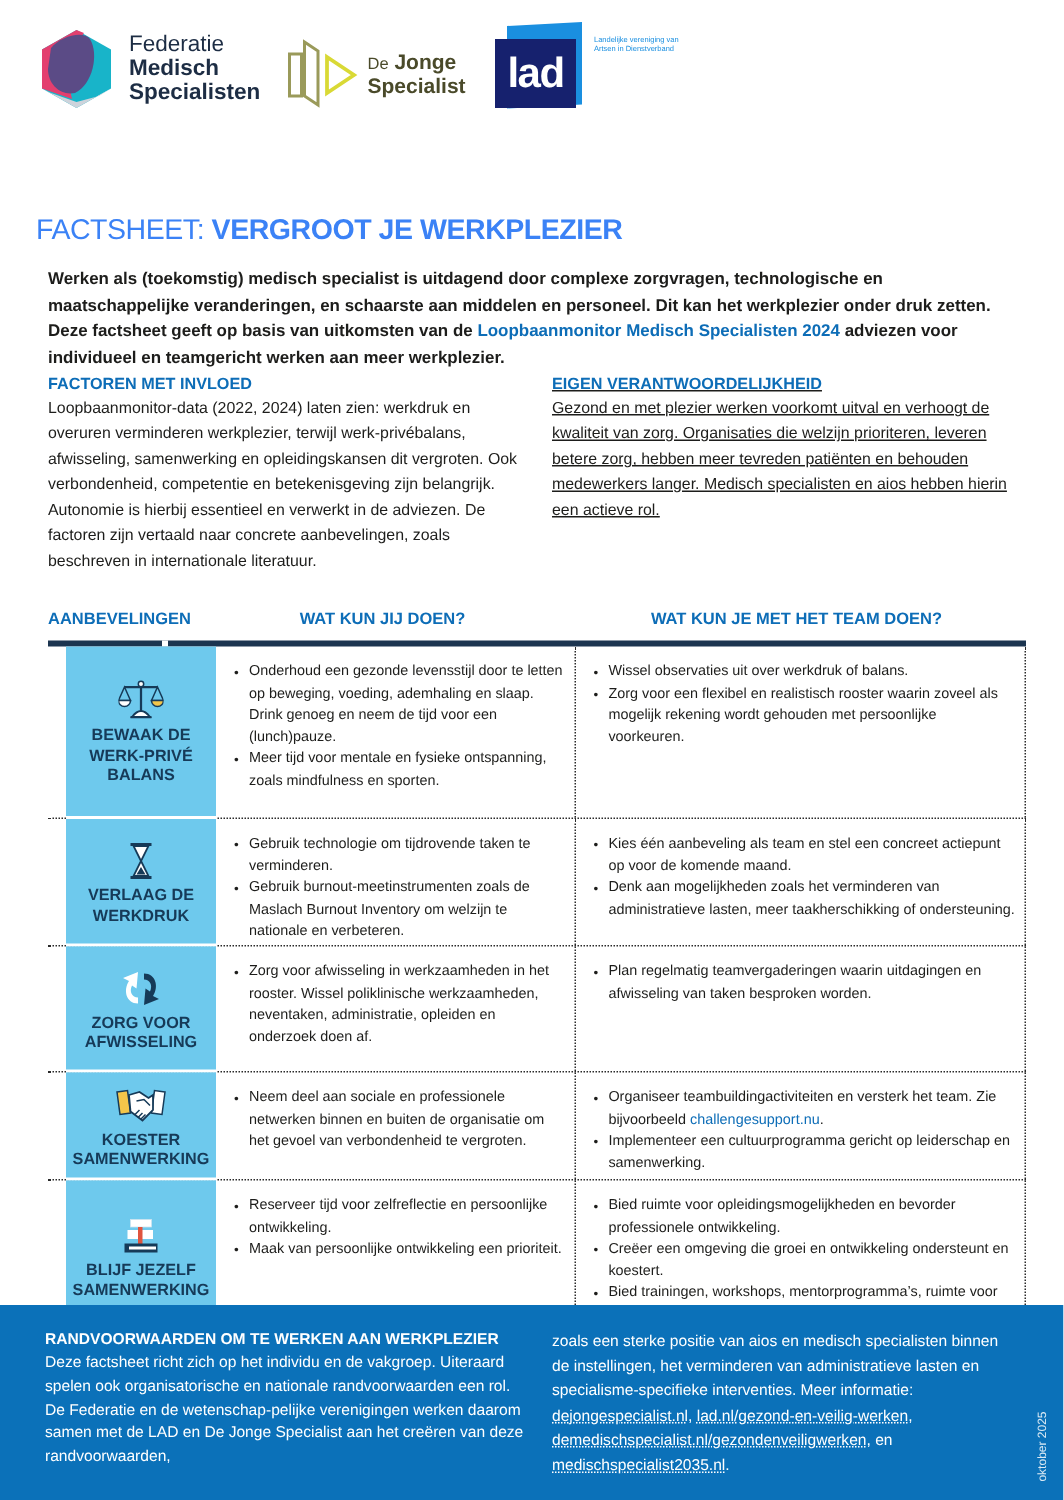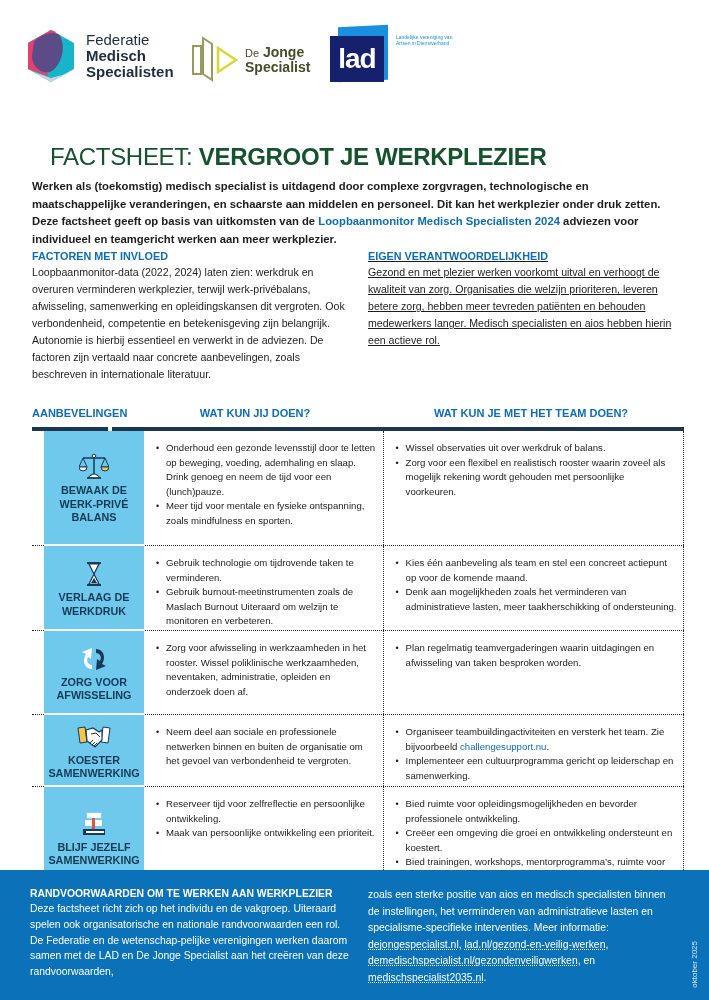--- a/index.html
+++ b/index.html
@@ -1,39 +1,39 @@
 <!DOCTYPE html>
 <html><head>
 <meta charset="utf-8">
 <style>
   * { box-sizing: border-box; margin: 0; padding: 0; }
   html, body { width: 709px; height: 1000px; background: #ffffff; overflow: hidden; }
   body { font-family: "Liberation Sans", "DejaVu Sans", sans-serif; color: #1d1d1b; position: relative; }
 
   
-  .logos { position: absolute; top: 18px; left: 26px; height: 70px; width: 660px; }
+  .logos { position: absolute; top: 8px; left: 26px; height: 70px; width: 660px; }
   .logo-fms { position: absolute; left: 0; top: 10px; display: flex; align-items: center; }
   .logo-fms svg { width: 50px; height: 56px; }
   .logo-fms .txt { margin-left: 10px; line-height: 16px; font-size: 15px; color: #1d2d44; }
   .logo-fms .txt .l1 { font-weight: normal; }
   .logo-fms .txt .l2, .logo-fms .txt .l3 { font-weight: bold; }
 
   .logo-djs { position: absolute; left: 164px; top: 16px; display: flex; align-items: center; }
   .logo-djs svg { width: 52px; height: 50px; }
   .logo-djs .txt { margin-left: 3px; font-size: 14px; line-height: 14px; color: #4a4a2a; font-weight: bold; }
   .logo-djs .txt .de { font-weight: normal; font-size: 11px; }
 
   .logo-lad { position: absolute; left: 304px; top: 8px; display: flex; }
   .logo-lad .box { position: relative; width: 60px; height: 58px; }
   .logo-lad .back { position: absolute; left: 8px; top: 0; width: 50px; height: 55px; background: #1a8fe0; transform: skewY(-3deg); }
   .logo-lad .front { position: absolute; left: 0; top: 10px; width: 54px; height: 46px; background: #16216e; color: #fff; font-weight: bold; font-size: 28px; line-height: 46px; text-align: center; letter-spacing: -1px; }
   .logo-lad .tag { margin-left: 6px; margin-top: 8px; font-size: 5px; line-height: 6px; color: #1a8fe0; width: 60px; }
 
   
-  .title { position: absolute; left: 50px; top: 143px; font-size: 24px; color: #14532d; letter-spacing: -0.3px; }
+  .title { position: absolute; left: 24px; top: 143px; font-size: 19px; color: #3b82f6; letter-spacing: -0.3px; }
   .title .light { font-weight: normal; }
   .title .bold { font-weight: bold; }
 
   .intro { position: absolute; left: 32px; top: 178px; width: 650px; font-size: 11.3px; line-height: 17.5px; font-weight: bold; color: #1d1d1b; }
   .intro .link { color: #0d6db7; }
 
   .col { position: absolute; top: 249px; width: 320px; font-size: 10.6px; line-height: 17px; color: #1d1d1b; }
   .col.left { left: 32px; }
   .col.right { left: 368px; text-decoration: underline; }
   .col h3 { font-size: 10.8px; color: #0d6db7; font-weight: bold; line-height: 15px; }
@@ -173,21 +173,21 @@
           <path d="M3,3 L13,3 L8,13 L13,23 L3,23 L8,13 Z" fill="#fff" stroke="#163a58" stroke-width="1.2"></path>
           <path d="M5,22 L11,22 L8,17 Z" fill="#163a58"></path>
         </svg>
       </div>
       <div>VERLAAG DE</div>
       <div>WERKDRUK</div>
     </div>
     <div class="you">
       <ul>
         <li>Gebruik technologie om tijdrovende taken te verminderen.</li>
-        <li>Gebruik burnout-meetinstrumenten zoals de Maslach Burnout Uiteraard om welzijn te monitoren en verbeteren.</li>
+        <li>Gebruik burnout-meetinstrumenten zoals de Maslach Burnout Inventory om welzijn te nationale en verbeteren.</li>
       </ul>
     </div>
     <div class="team">
       <ul>
         <li>Kies één aanbeveling als team en stel een concreet actiepunt op voor de komende maand.</li>
         <li>Denk aan mogelijkheden zoals het verminderen van administratieve lasten, meer taakherschikking of ondersteuning.</li>
       </ul>
     </div>
   </div>
 

